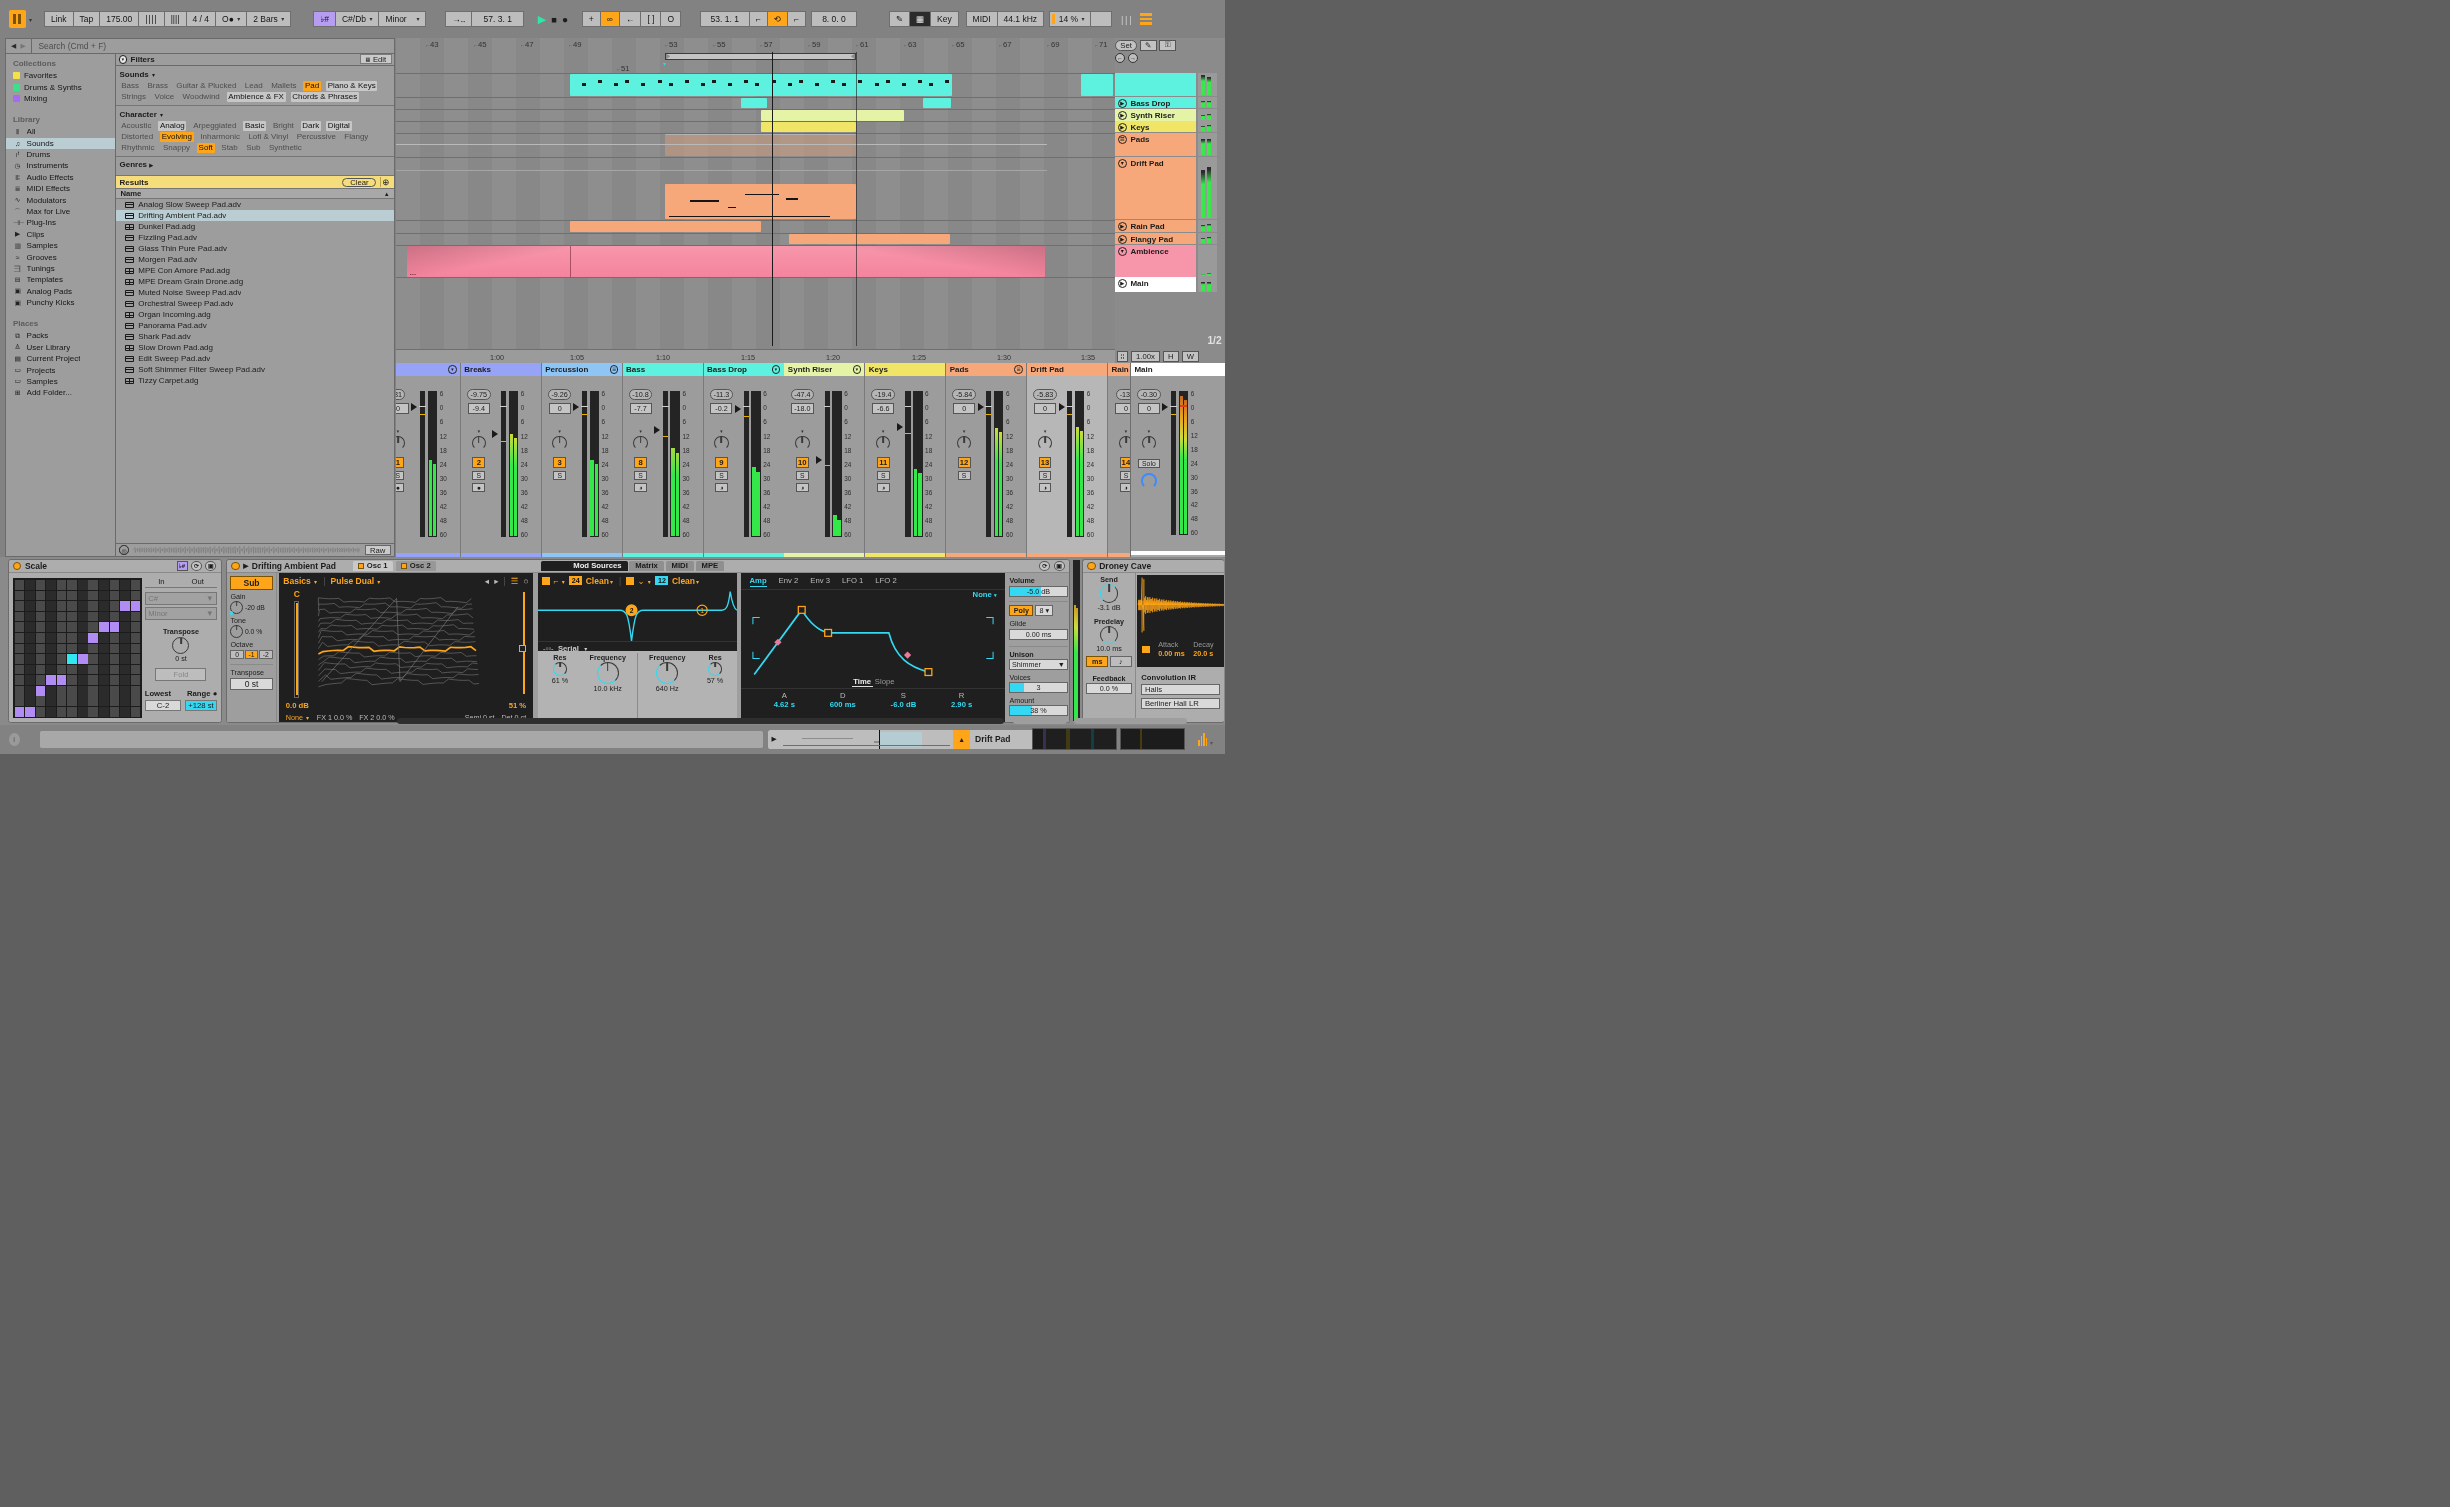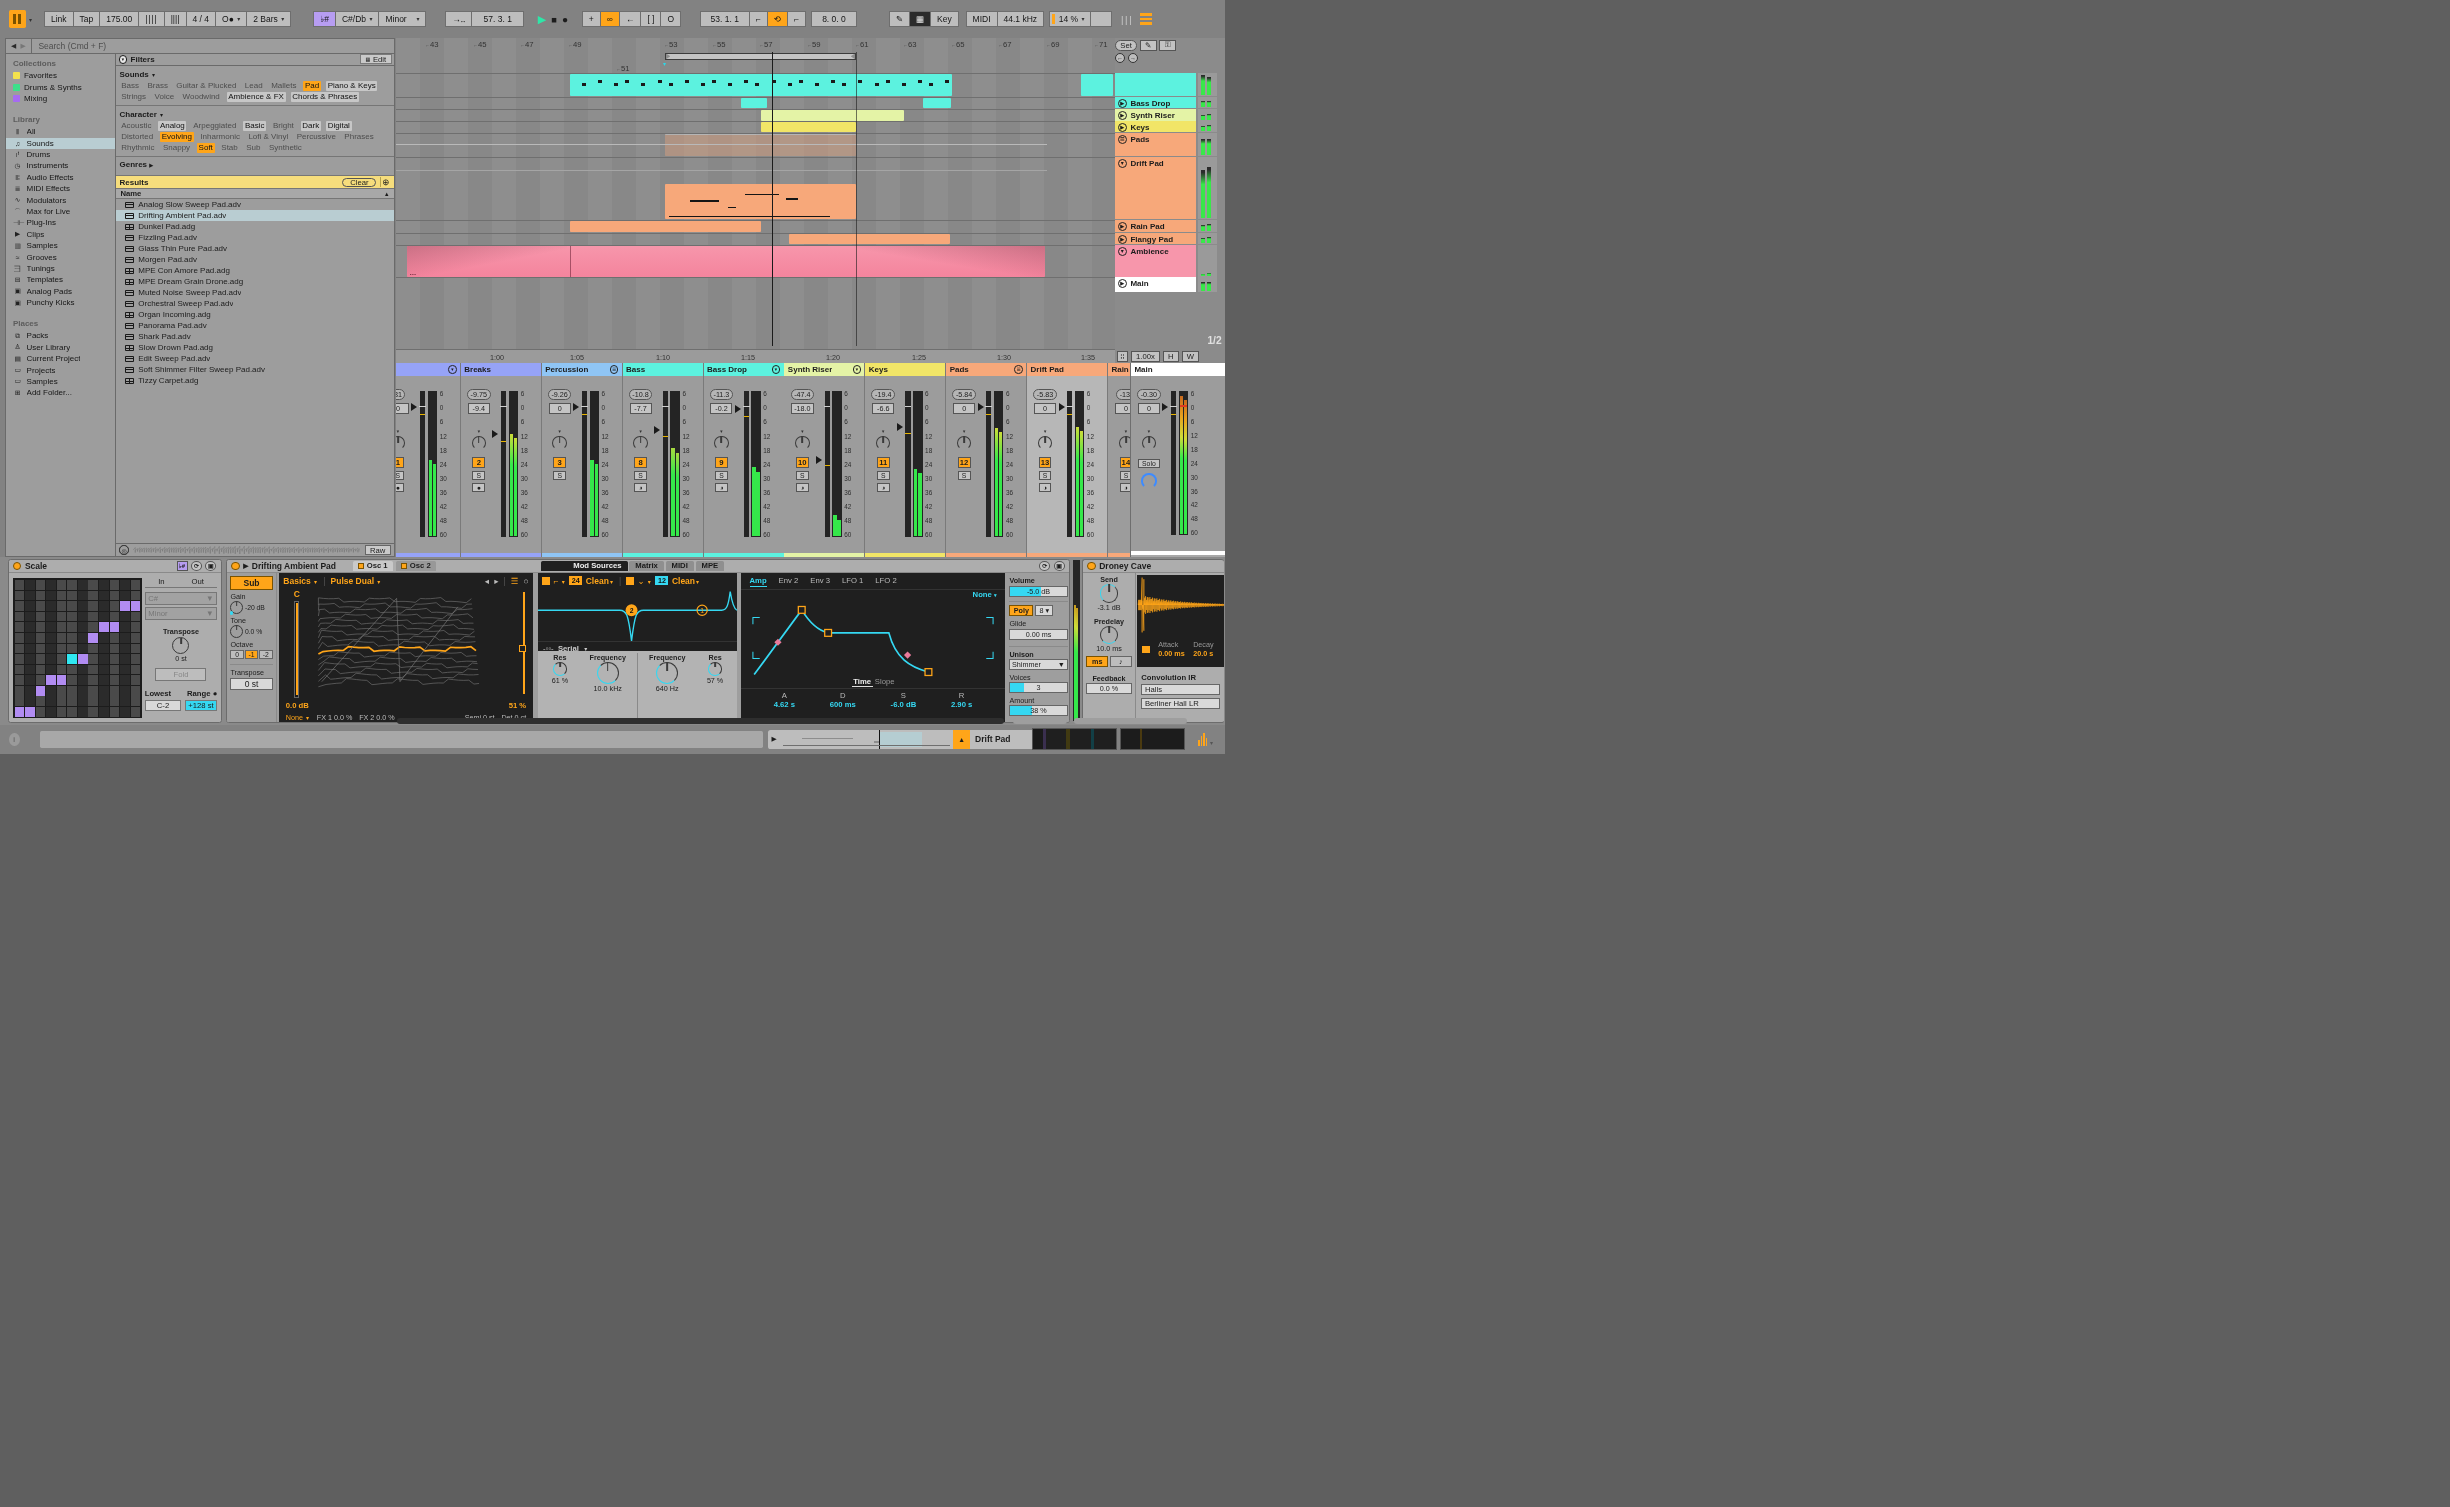--- a/index.html
+++ b/index.html
@@ -398,21 +398,21 @@
                 <span class="chip">Arpeggiated</span>
                 <span class="chip light">Basic</span>
                 <span class="chip">Bright</span>
                 <span class="chip light">Dark</span>
                 <span class="chip light">Digital</span>
                 <span class="chip">Distorted</span>
                 <span class="chip orange">Evolving</span>
                 <span class="chip">Inharmonic</span>
                 <span class="chip">Lofi &amp; Vinyl</span>
                 <span class="chip">Percussive</span>
-                <span class="chip">Phrases</span>
+                <span class="chip">Flangy</span>
                 <span class="chip">Rhythmic</span>
                 <span class="chip">Snappy</span>
                 <span class="chip orange">Soft</span>
                 <span class="chip">Stab</span>
                 <span class="chip">Sub</span>
                 <span class="chip">Synthetic</span>
               </div>
             </div>
             <div class="flt-group">
               <div class="flt-gtitle">Genres <span class="tri">▶</span></div>

